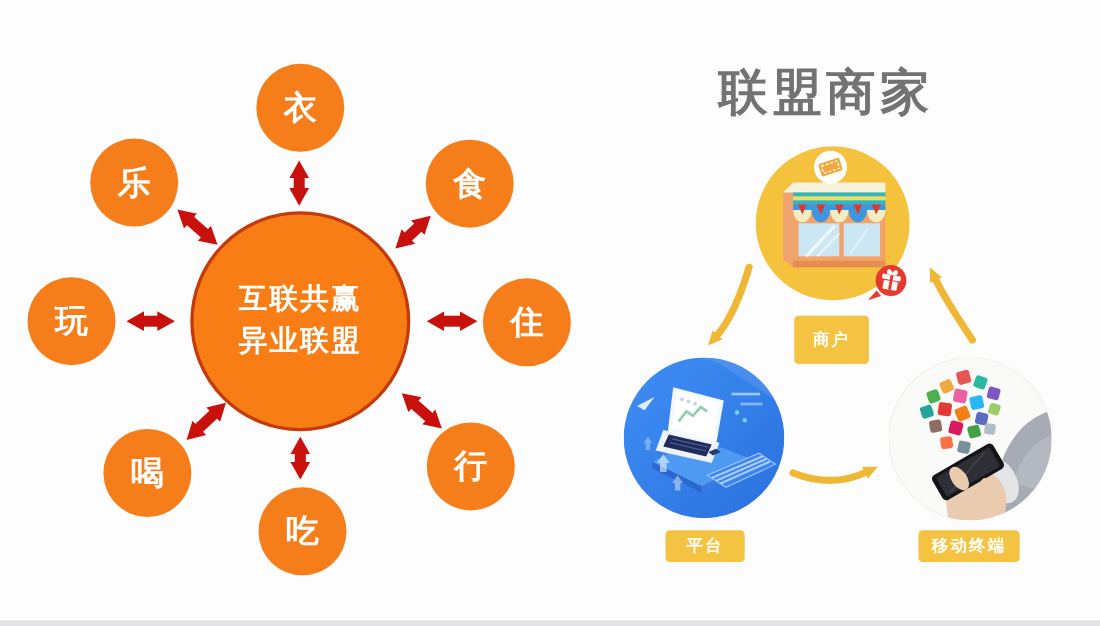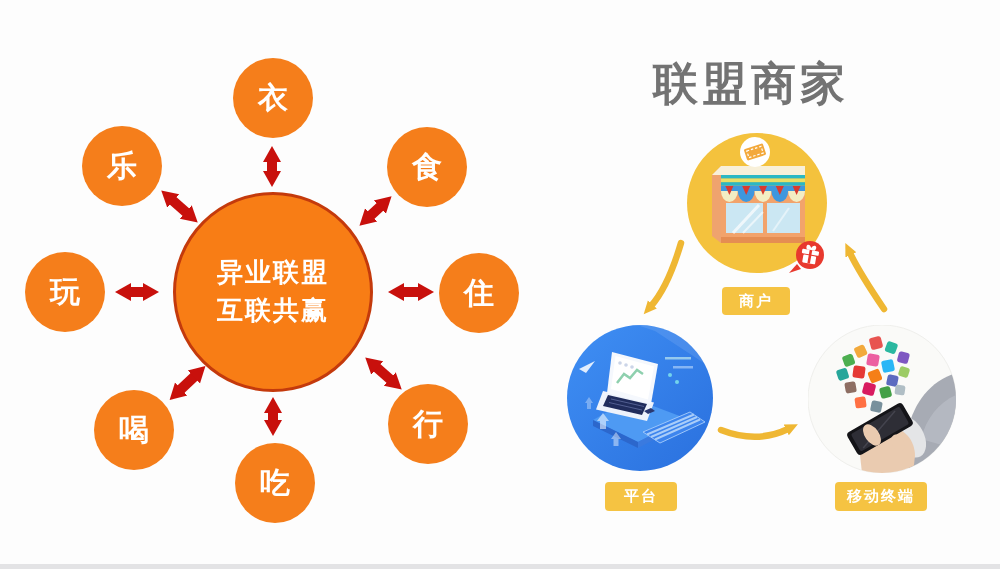--- a/index.html
+++ b/index.html
@@ -43,21 +43,21 @@
   }
   svg.node { position:absolute; }
   #node-merchant { left:687px; top:133px; }
   #node-platform { left:567px; top:325px; }
   #node-mobile   { left:808px; top:325px; }
   .node-label {
     position:absolute; background:#F5C342; color:#FFFFFF; border-radius:4px;
     display:flex; align-items:center; justify-content:center;
     font-size:15px; font-weight:bold; letter-spacing:2px; white-space:nowrap;
   }
-  #label-merchant { left:722px; top:287px; width:68px; height:28px; }
+  #label-merchant { left:722px; top:287px; width:68px; height:44px; }
   #label-platform { left:605px; top:482px; width:72px; height:29px;align-items:center; }
   #label-mobile   { left:835px; top:482px; width:92px; height:29px; }
 
   .bottom-strip {
     position:absolute; left:0; right:0; bottom:0; height:5px; background:#E3E3E5;
   }
 </style>
 </head>
 <body>
 
@@ -85,22 +85,22 @@
     </g>
 
     <g stroke="#EFB733" stroke-width="6.5" fill="none" stroke-linecap="round">
       <path d="M681,243 Q668,287 651,306" marker-end="url(#yellowHead)"></path>
       <path d="M721,430 Q757,444 788,429" marker-end="url(#yellowHead)"></path>
       <path d="M884,309 Q859,272 850,253" marker-end="url(#yellowHead)"></path>
     </g>
   </svg>
 
   <div class="hub">
+    <div class="hub-line">互联共赢</div>
     <div class="hub-line">异业联盟</div>
-    <div class="hub-line">互联共赢</div>
   </div>
 
   <div class="sat" id="sat-clothing">
     <span>衣</span>
   </div>
   <div class="sat" id="sat-food">
     <span>食</span>
   </div>
   <div class="sat" id="sat-housing">
     <span>住</span>

